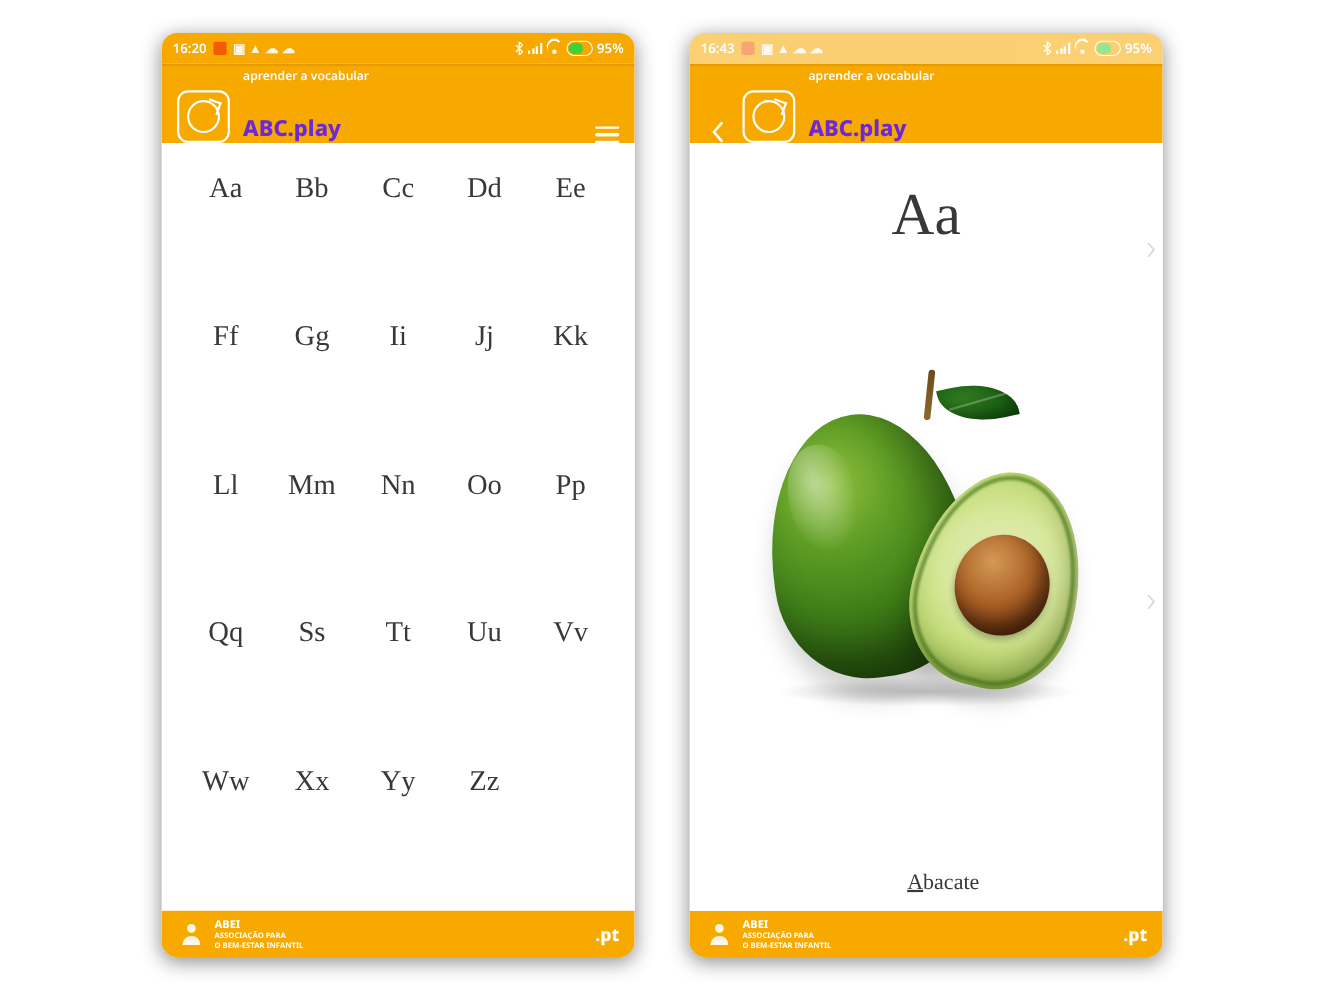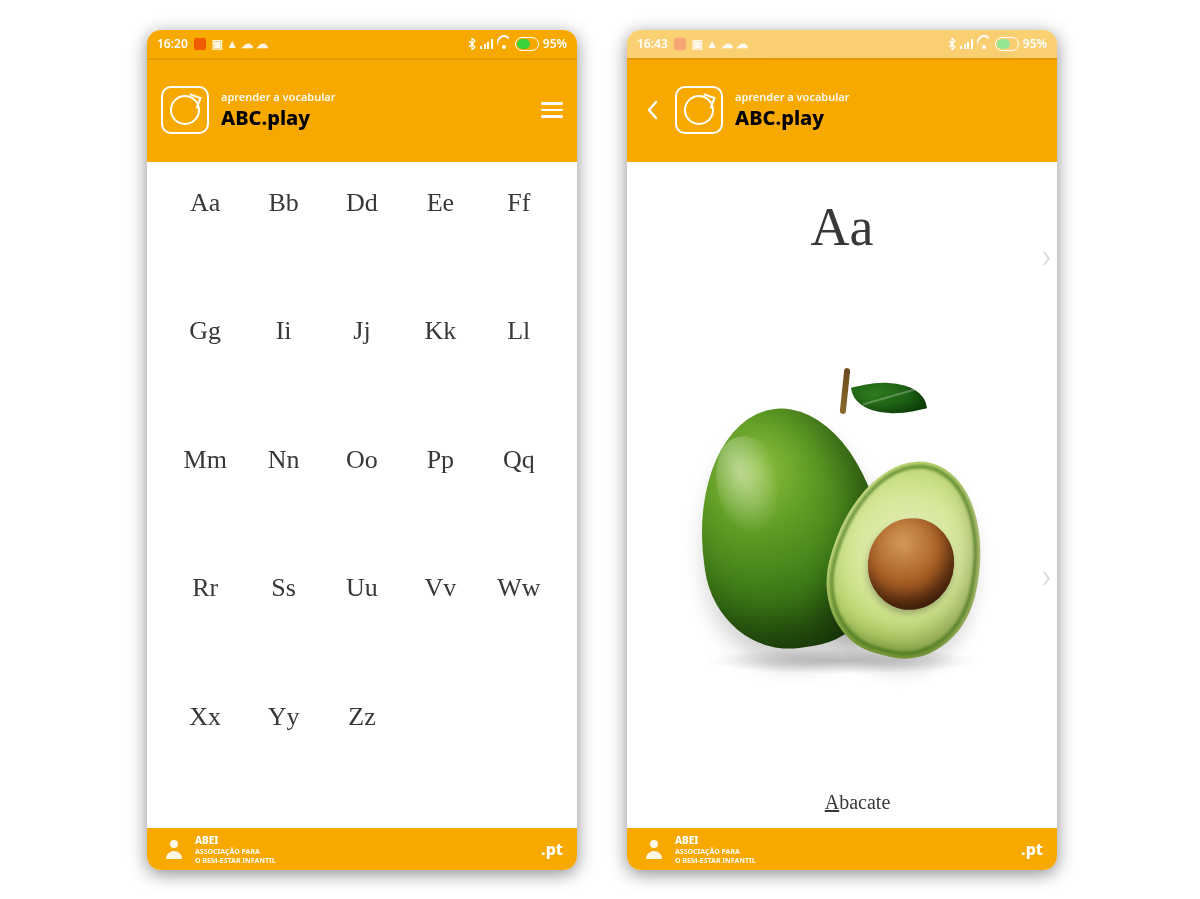--- a/index.html
+++ b/index.html
@@ -36,31 +36,31 @@
   .wifi{width:14px;height:10px;position:relative;display:inline-block;}
   .wifi::before{content:"";position:absolute;left:0;right:0;bottom:0;margin:auto;
     width:4px;height:4px;background:#fff;border-radius:50%;}
   .wifi::after{content:"";position:absolute;left:0;right:0;bottom:0;margin:auto;
     width:12px;height:12px;border:2px solid #fff;border-bottom:none;border-left:none;
     transform:rotate(-45deg);border-radius:50%;clip-path:polygon(0 0,100% 0,100% 55%,0 55%);}
   .bt{width:8px;height:12px;display:inline-block;position:relative;}
   .bt svg{display:block;}
 
   
-  .appbar{background:var(--orange);height:72px;display:flex;align-items:center;
-    padding:16px 14px;gap:12px;box-shadow:0 2px 0 rgba(0,0,0,.08) inset;}
+  .appbar{background:var(--orange);height:72px;display:flex;align-items:flex-end;
+    padding:0 14px;gap:12px;box-shadow:0 2px 0 rgba(0,0,0,.08) inset;}
   .back{width:22px;display:flex;align-items:center;justify-content:center;color:#fff;}
   .logo{width:44px;height:44px;border:2px solid #fff;border-radius:10px;display:flex;
     align-items:center;justify-content:center;}
   .logo-inner{width:26px;height:26px;border:2.5px solid #fff;border-radius:50%;position:relative;}
   .logo-inner::after{content:"";position:absolute;right:-2px;top:-2px;width:10px;height:10px;
     border-top:2.5px solid #fff;border-right:2.5px solid #fff;transform:rotate(20deg);}
   .titles{display:flex;flex-direction:column;line-height:1.1;}
   .subtitle{font:600 11px system-ui,sans-serif;color:#fff;opacity:.95;}
-  .title{font:800 20px system-ui,sans-serif;color:#000000;}
+  .title{font:800 20px system-ui,sans-serif;color:#6d28d9;margin-top:26px;}
   .ham{margin-left:auto;display:flex;flex-direction:column;gap:4px;cursor:pointer;}
   .ham span{width:22px;height:2.5px;background:#fff;border-radius:2px;display:block;}
 
   
   .grid{flex:1;background:#fff;padding:20px 22px 8px;display:grid;
     grid-template-columns:repeat(5,1fr);grid-auto-rows:1fr;gap:4px 6px;}
   .lcell{display:flex;align-items:flex-start;justify-content:center;
     font:400 26px Georgia,serif;color:var(--ink);padding-top:6px;cursor:pointer;}
 
   
@@ -157,35 +157,36 @@
       <div class="ham">
           <span></span>
           <span></span>
           <span></span>
         </div>
     </div>
 
     <div class="grid" id="letter-grid">
         <div class="lcell">Aa</div>
         <div class="lcell">Bb</div>
+        <div class="lcell">Cc</div>
         <div class="lcell">Dd</div>
         <div class="lcell">Ee</div>
         <div class="lcell">Ff</div>
         <div class="lcell">Gg</div>
         <div class="lcell">Ii</div>
         <div class="lcell">Jj</div>
         <div class="lcell">Kk</div>
         <div class="lcell">Ll</div>
         <div class="lcell">Mm</div>
         <div class="lcell">Nn</div>
         <div class="lcell">Oo</div>
         <div class="lcell">Pp</div>
         <div class="lcell">Qq</div>
-        <div class="lcell">Rr</div>
         <div class="lcell">Ss</div>
+        <div class="lcell">Tt</div>
         <div class="lcell">Uu</div>
         <div class="lcell">Vv</div>
         <div class="lcell">Ww</div>
         <div class="lcell">Xx</div>
         <div class="lcell">Yy</div>
         <div class="lcell">Zz</div>
       </div>
 
     <div class="footer">
       <div class="flogo">

